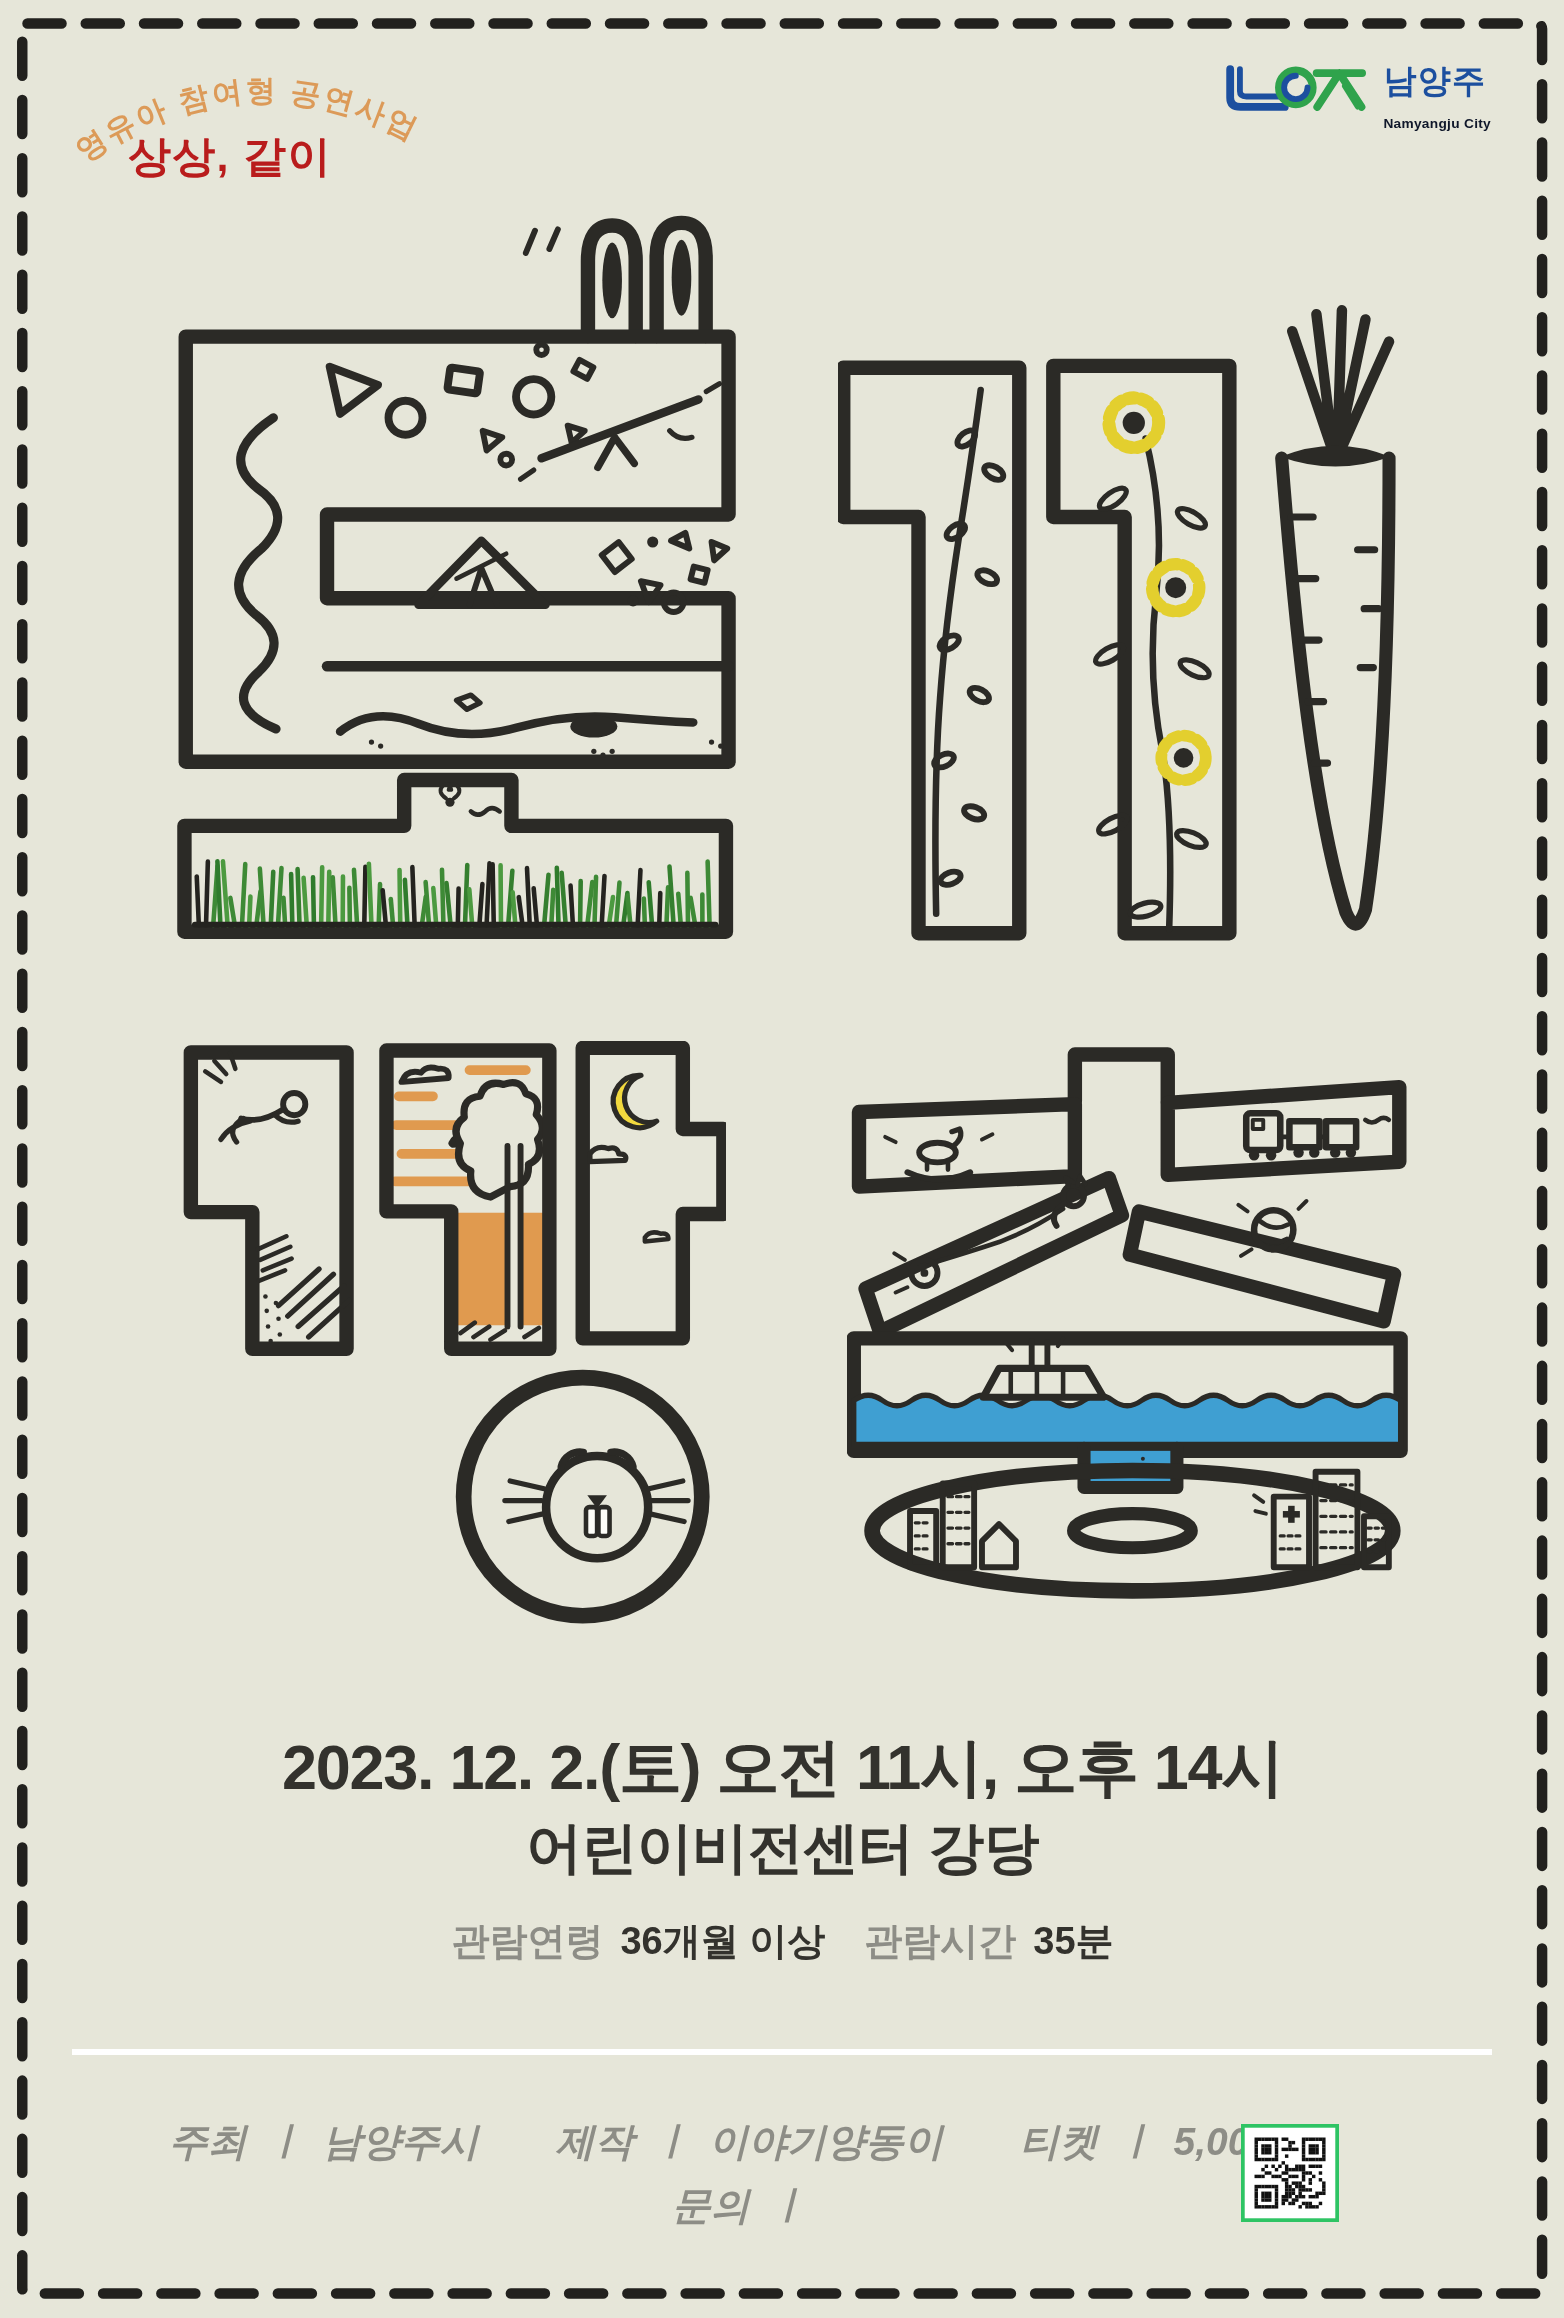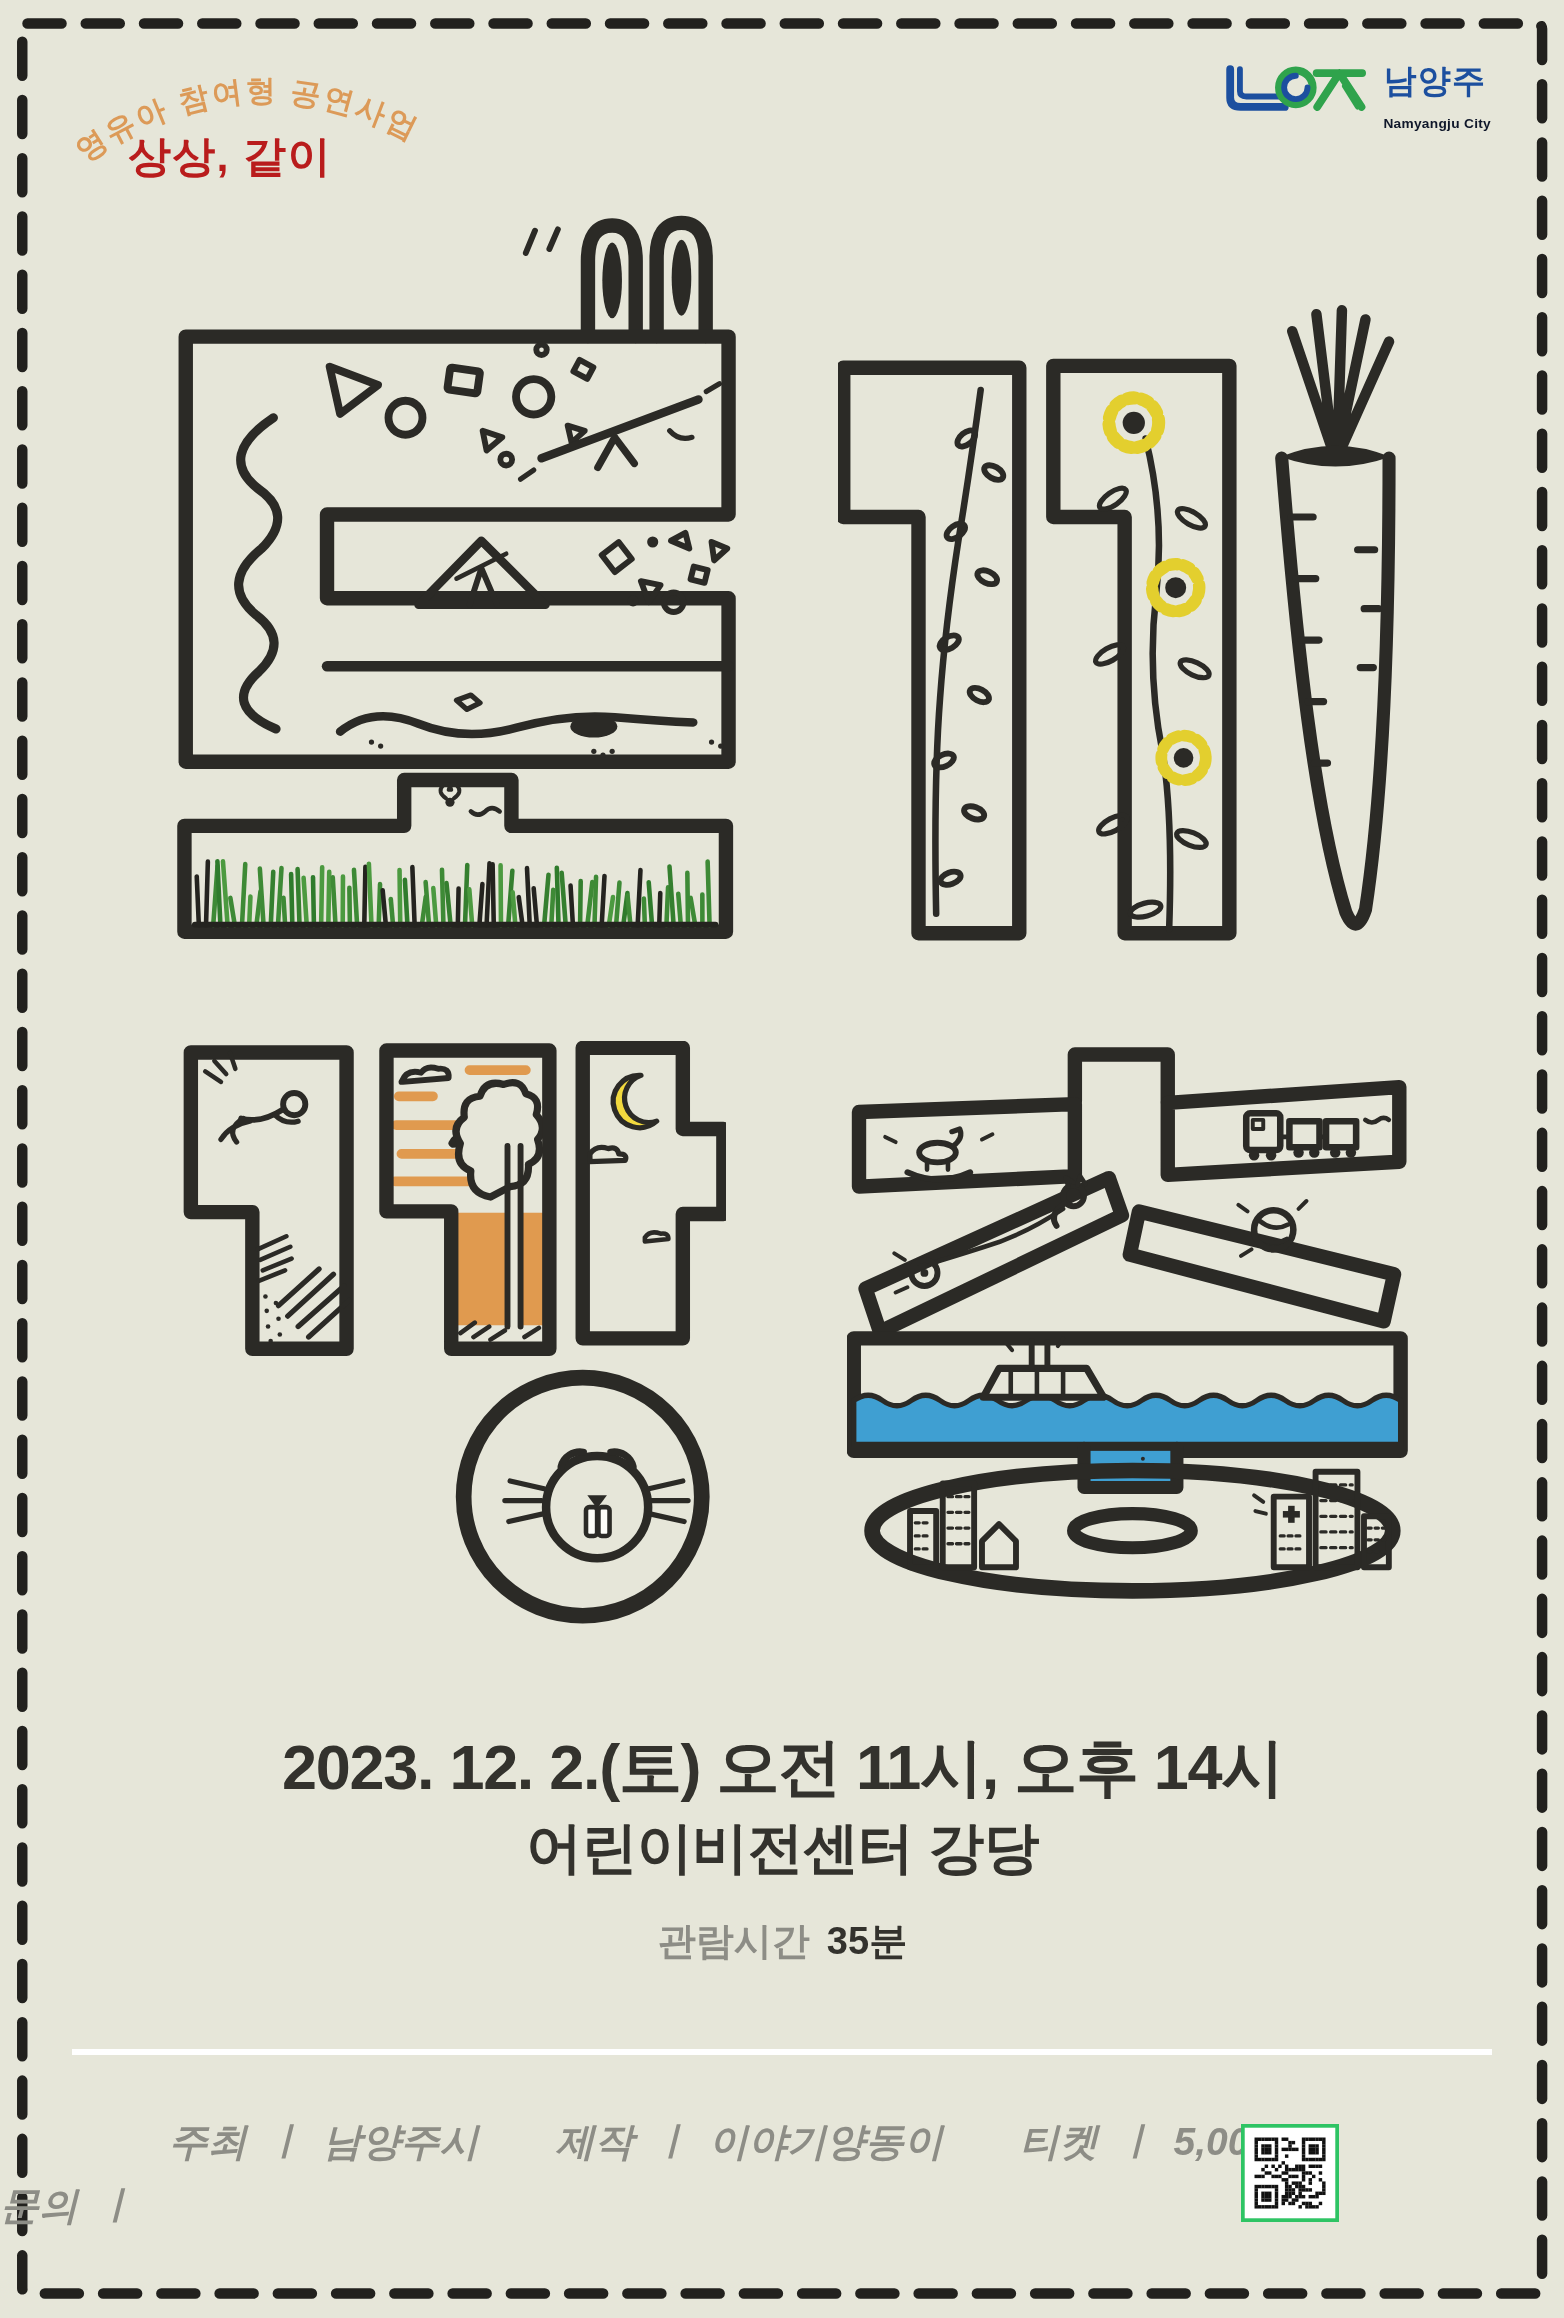--- a/index.html
+++ b/index.html
@@ -38,21 +38,21 @@
   .meta-label{color:#8d8d86;}
   .meta-value{color:#33322d;}
   .divider{left:72px;top:2049px;width:1420px;height:5.9px;background:#ffffff;}
   .credits1{
     left:0;top:2115px;width:1479px;
     display:flex;justify-content:center;gap:77px;
     font-size:39px;font-weight:700;color:#8d8d86;white-space:nowrap;
   }
   .credits2{
     left:0;top:2179px;width:1479px;
-    display:flex;gap:0;
+    display:flex;justify-content:center;gap:0;
     font-size:39px;font-weight:700;color:#8d8d86;white-space:nowrap;
   }
   .credit-group{display:flex;gap:18.3px;font-style:italic;}
   .qr{left:1241px;top:2124px;}
 </style>
 </head>
 <body>
 
 <svg class="abs" style="left:0;top:0" width="1565" height="2319" viewBox="0 0 2391 3543">
   <rect x="34" y="36" width="2322" height="3468" rx="8" fill="none" stroke="#22211e" stroke-width="16" stroke-linecap="round" stroke-dasharray="52 37"></rect>
@@ -410,20 +410,24 @@
       <path d="M796,740 h26 M796,758 h26 M796,776 h26" stroke-width="5" stroke-dasharray="5 6"></path>
       <path d="M636,700 l-14,-10 M640,718 l-16,-4" stroke-width="6"></path>
     </g>
   </g>
 </svg>
 
 <div class="abs schedule">2023. 12. 2.(토) 오전 11시, 오후 14시</div>
 <div class="abs venue">어린이비전센터 강당</div>
 
 <div class="abs meta-line">
+  <div class="meta-group">
+    <span class="meta-label">관람연령</span>
+    <span class="meta-value">36개월 이상</span>
+  </div>
   <div class="meta-group">
     <span class="meta-label">관람시간</span>
     <span class="meta-value">35분</span>
   </div>
 </div>
 
 <div class="abs divider"></div>
 
 <div class="abs credits1">
   <div class="credit-group">

